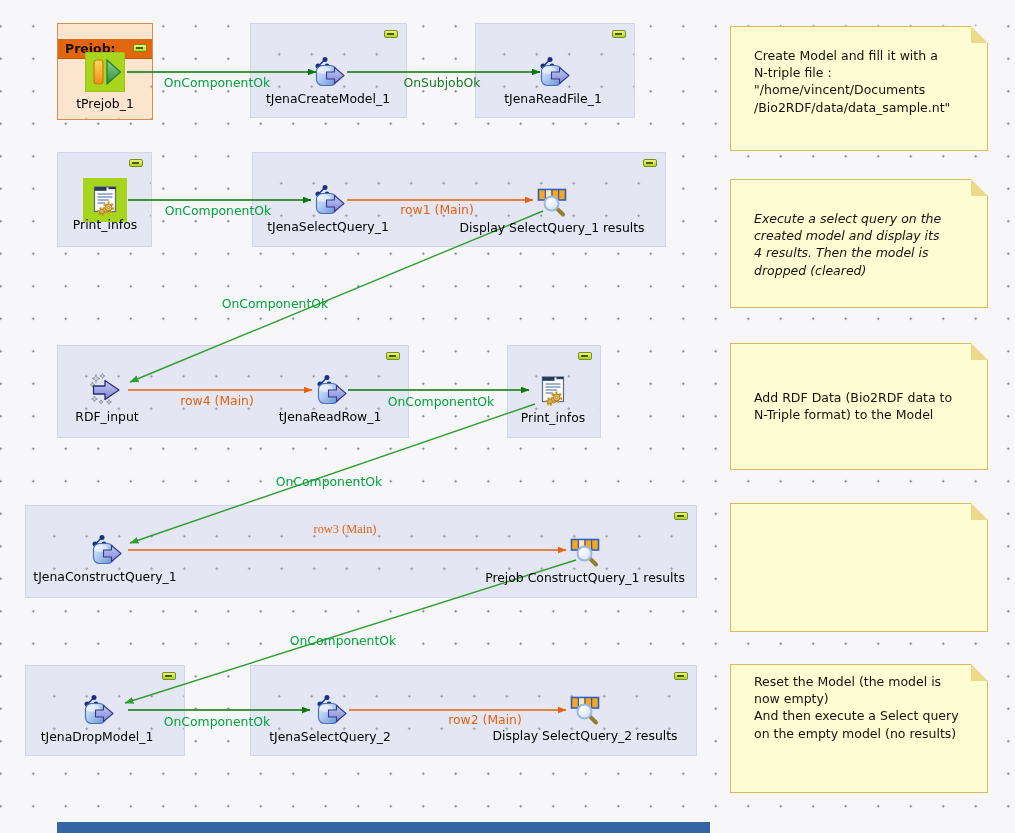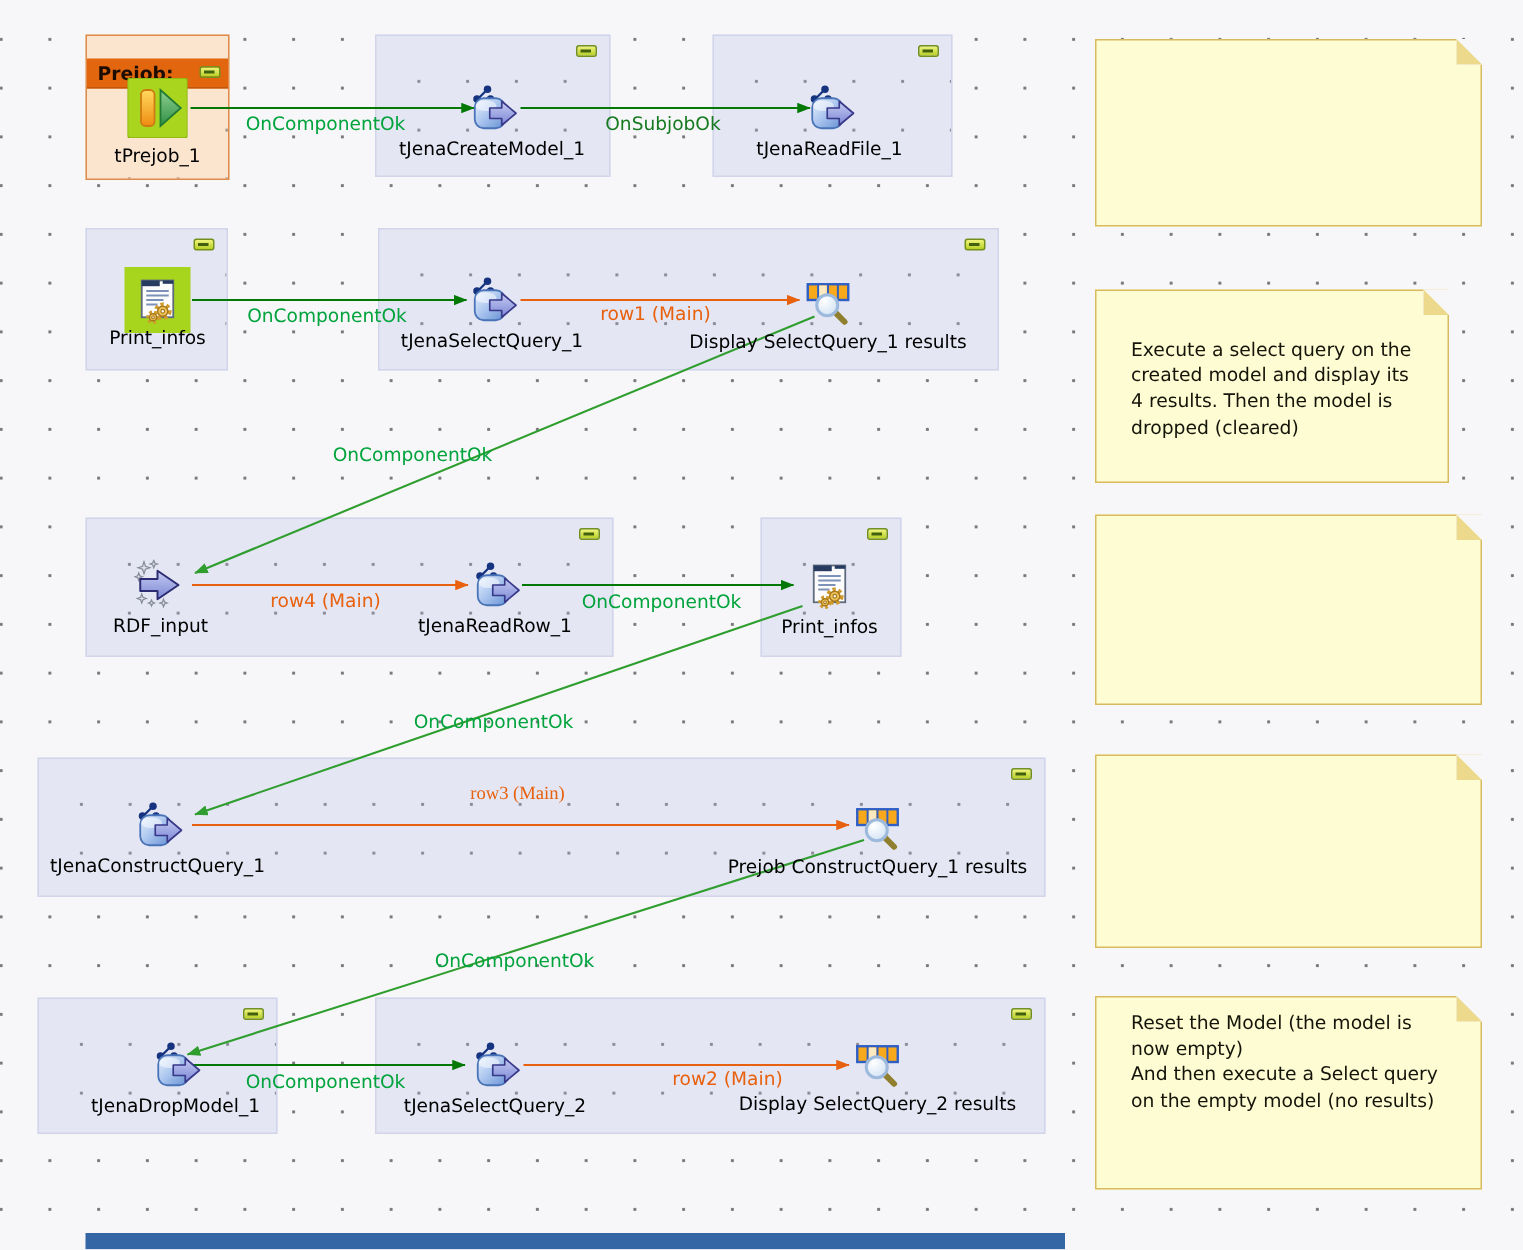--- a/index.html
+++ b/index.html
@@ -285,21 +285,21 @@
     <rect x="4.5" y="7.5" width="27" height="10.5" fill="#f7a81b" stroke="#2f5fc4" stroke-width="1.6"></rect>
     <rect x="12" y="8.3" width="5.2" height="8.9" fill="#fde9c0"></rect>
     <line x1="11.4" y1="7.5" x2="11.4" y2="18" stroke="#2f5fc4" stroke-width="1.3"></line>
     <line x1="18" y1="7.5" x2="18" y2="18" stroke="#2f5fc4" stroke-width="1.3"></line>
     <line x1="24.6" y1="7.5" x2="24.6" y2="18" stroke="#2f5fc4" stroke-width="1.3"></line>
     <line x1="22.8" y1="26.3" x2="29" y2="32.5" stroke="#8f7f2e" stroke-width="4" stroke-linecap="round"></line>
     <circle cx="17.5" cy="21.5" r="7" fill="url(#gLens)" stroke="#9db9dc" stroke-width="2"></circle>
         </svg>
         <span class="clabel">Prejob ConstructQuery_1 results</span>
       </div>
-      <div class="component" style="left: 100px; top: 693px; width: 34px; height: 34px;">
+      <div class="component" style="left: 80px; top: 693px; width: 34px; height: 34px;">
         <svg class="cicon" width="34" height="34" viewBox="0 0 34 34">
     <line x1="7.5" y1="11" x2="14" y2="4.5" stroke="#16337f" stroke-width="1.5"></line>
     <line x1="7.5" y1="11" x2="15.5" y2="11" stroke="#16337f" stroke-width="1.5"></line>
     <circle cx="7" cy="11" r="2.5" fill="#16337f"></circle>
           <circle cx="14" cy="4.5" r="2.5" fill="#16337f"></circle>
           <circle cx="16" cy="11" r="2.5" fill="#16337f"></circle>
     <rect x="5.5" y="10.5" width="20" height="20" rx="6" fill="url(#gJena)" stroke="#4a74b8" stroke-width="1.2"></rect>
     <ellipse cx="13" cy="15.5" rx="7" ry="3.5" fill="#ffffff" opacity="0.5"></ellipse>
     <path d="M15.5 17 h8 v-4.5 l9.5 8 -9.5 8 v-4.5 h-8 z" fill="url(#gArr)" stroke="#39398a" stroke-width="1.1" stroke-linejoin="round"></path>
         </svg>
@@ -327,30 +327,36 @@
     <line x1="24.6" y1="7.5" x2="24.6" y2="18" stroke="#2f5fc4" stroke-width="1.3"></line>
     <line x1="22.8" y1="26.3" x2="29" y2="32.5" stroke="#8f7f2e" stroke-width="4" stroke-linecap="round"></line>
     <circle cx="17.5" cy="21.5" r="7" fill="url(#gLens)" stroke="#9db9dc" stroke-width="2"></circle>
         </svg>
         <span class="clabel">Display SelectQuery_2 results</span>
       </div>
     </div>
   <div id="note-layer">
       <div class="note" style="left: 730px; top: 26px; width: 258px; height: 125px;">
         <div class="fold"></div>
-      </div>
-      <div class="note" style="left: 730px; top: 193px; width: 236px; height: 129px;">
+    <div class="note-text" style="top:20px;">Create Model and fill it with a
+N-triple file :
+"/home/vincent/Documents
+/Bio2RDF/data/data_sample.nt"</div>
+      </div>
+      <div class="note" style="left: 730px; top: 179px; width: 258px; height: 129px; font-style: italic;">
         <div class="fold"></div>
     <div class="note-text" style="top:30px;">Execute a select query on the
 created model and display its
 4 results. Then the model is
 dropped (cleared)</div>
       </div>
       <div class="note" style="left: 730px; top: 343px; width: 258px; height: 127px;">
         <div class="fold"></div>
+    <div class="note-text" style="top:45px;">Add RDF Data (Bio2RDF data to
+N-Triple format) to the Model</div>
       </div>
       <div class="note" style="left: 730px; top: 503px; width: 258px; height: 129px;">
         <div class="fold"></div>
       </div>
       <div class="note" style="left: 730px; top: 664px; width: 258px; height: 129px;">
         <div class="fold"></div>
     <div class="note-text" style="top:8px;">Reset the Model (the model is
 now empty)
 And then execute a Select query
 on the empty model (no results)</div>

